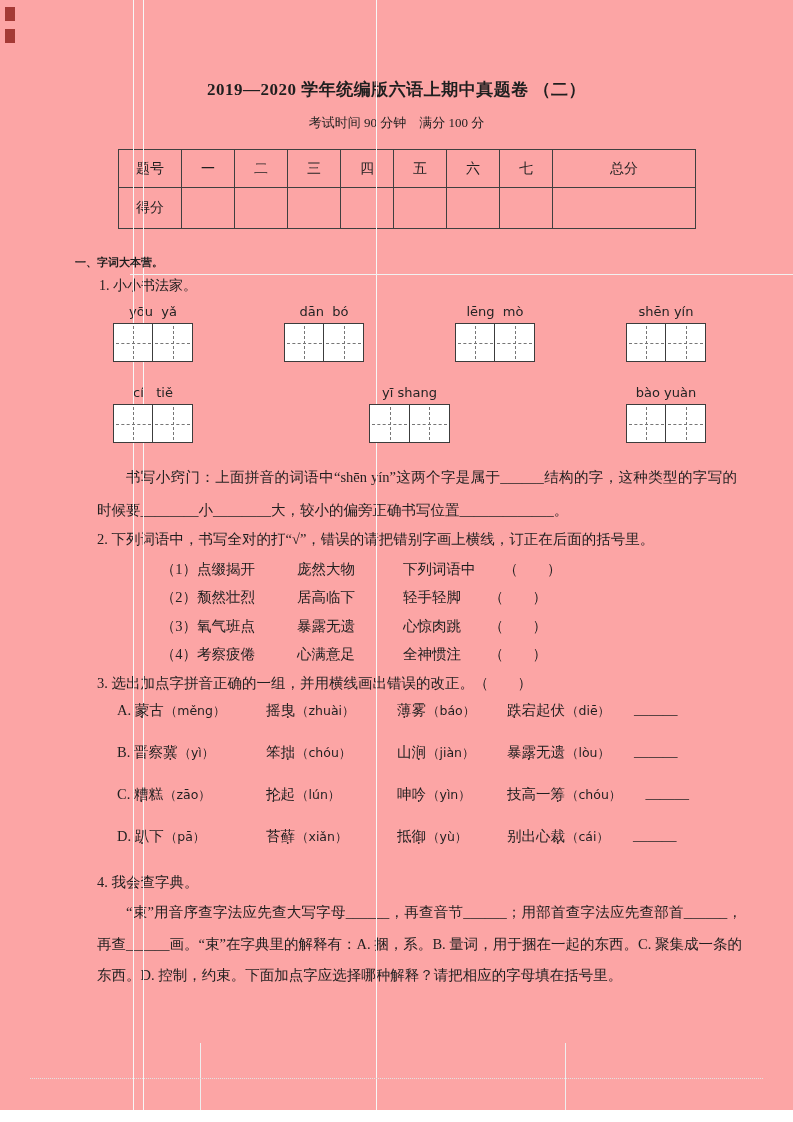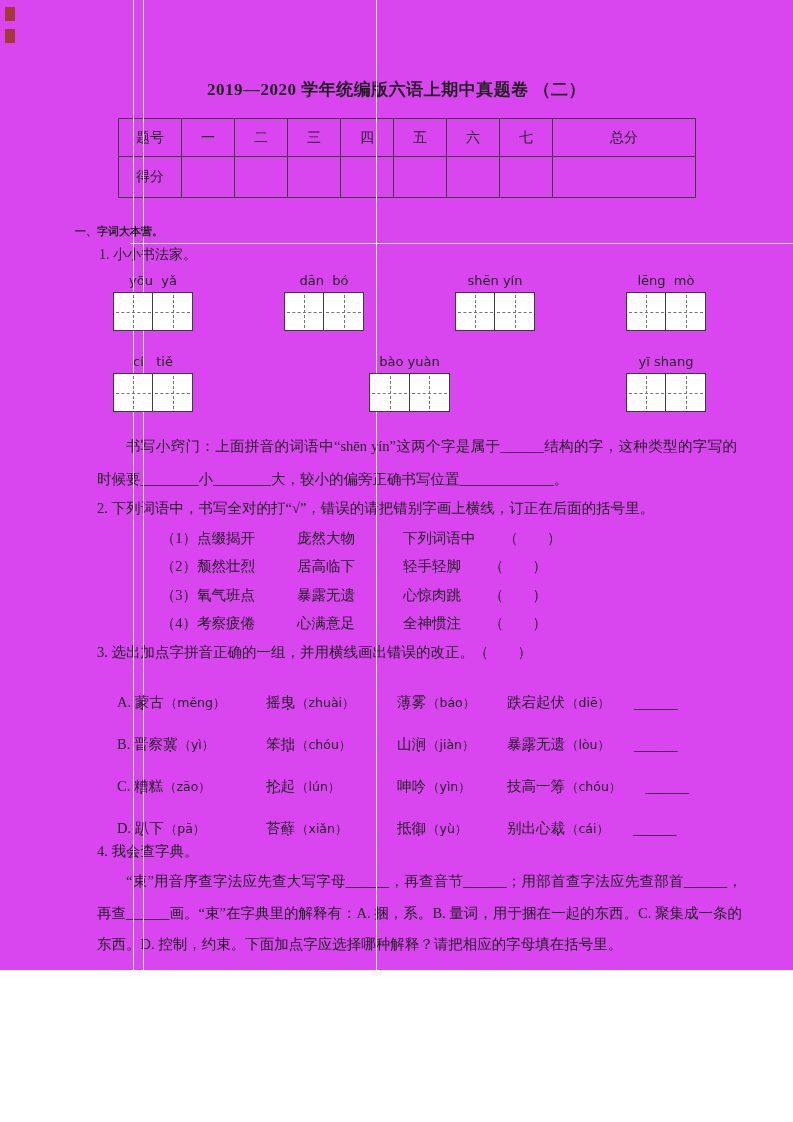--- a/index.html
+++ b/index.html
@@ -1,17 +1,17 @@
 <!DOCTYPE html>
 <html><head>
 <meta charset="utf-8">
 <style>
   html,body { margin:0; padding:0; background:#ffffff; }
   .page {
-    position:relative; width:793px; height:970px; background:#d946ef;
+    position:relative; width:793px; height:1110px; background:#fca5a5;
     font-family:"Liberation Serif","DejaVu Serif",serif; color:#1f1f1f;
     overflow:hidden;
   }
   
   .scan-vline { position:absolute; top:0; bottom:0; width:1px; background:#f7f7f7; }
   .sheet-vline { position:absolute; bottom:0; width:1px; background:#eeeeee; }
   .sheet-dotline { position:absolute; left:30px; right:30px; border-top:1px dotted #e2e2e2; }
   .corner-mark { position:absolute; left:5px; width:10px; height:14px; }
 
   .exam-title { margin:0; padding-top:78px; text-align:center; font-size:17px; font-weight:bold; letter-spacing:0.5px; }
@@ -44,21 +44,21 @@
 
   .q-label { margin-left:97px; font-size:14.5px; }
   .q2-label { margin-top:3px; }
   #q2-rows { margin-left:117px; margin-top:6px; font-size:14.5px; }
   .q2-row { display:flex; height:28.5px; align-items:center; }
   .q2-c1 { width:109px;text-align:right; } .q2-c2 { width:71px; } .q2-c3 { width:106px; }
   .q2-paren { margin-left:28px; }
 
   .q3-label { margin-top:5px; }
   #q3-options { margin-left:117px; margin-top:8px; font-size:14.5px; }
-  .q3-row { display:flex; height:42px; align-items:flex-end; }
+  .q3-row { display:flex; height:42px; align-items:flex-start; }
   .q3-c1 { width:149px; } .q3-c2 { width:131px; } .q3-c3 { width:110px; }
   .q3-pinyin { font-family:"DejaVu Sans",sans-serif; font-size:12.5px; margin-left:1px; }
   .q3-blank { margin-left:24px; letter-spacing:0; }
   .em-dot { position:relative; }
   .em-dot::after { content:"\2022"; position:absolute; left:50%; bottom:-0.58em; transform:translateX(-50%); font-size:0.5em; color:#1f1f1f; }
 
   .q4-label { margin-top:4px; }
   .q4-body { margin:5px 51px 0 97px; font-size:14.5px; line-height:31.5px; text-indent:2em; text-align:justify; }
 </style>
 </head>
@@ -67,20 +67,21 @@
 <div class="page">
 
   <div class="scan-vline" style="left:133px;"></div>
   <div class="scan-vline" style="left:143px;"></div>
   <div class="scan-vline" style="left:376px;"></div>
 
   <div class="corner-mark" style="top: 7px; background: rgb(164, 58, 53);"></div>
   <div class="corner-mark" style="top: 29px; background: rgb(164, 58, 53);"></div>
 
   <h1 class="exam-title">2019—2020 学年统编版六语上期中真题卷 （二）</h1>
+  <div class="exam-info">考试时间 90 分钟　满分 100 分</div>
 
   <table class="score">
     <tbody>
         <tr>
           <td class="col-first">题号</td>
           <td class="col-mid">一</td>
           <td class="col-mid">二</td>
           <td class="col-mid">三</td>
           <td class="col-mid">四</td>
           <td class="col-mid">五</td>
@@ -118,51 +119,51 @@
         </div>
       </div>
       <div class="pgroup">
         <div class="plabel">dān  bó</div>
         <div class="pgrid">
           <div class="pcell"></div>
           <div class="pcell"></div>
         </div>
       </div>
       <div class="pgroup">
+        <div class="plabel">lēng  mò</div>
+        <div class="pgrid">
+          <div class="pcell"></div>
+          <div class="pcell"></div>
+        </div>
+      </div>
+      <div class="pgroup">
         <div class="plabel">shēn yín</div>
         <div class="pgrid">
           <div class="pcell"></div>
           <div class="pcell"></div>
         </div>
       </div>
-      <div class="pgroup">
-        <div class="plabel">lēng  mò</div>
-        <div class="pgrid">
-          <div class="pcell"></div>
-          <div class="pcell"></div>
-        </div>
-      </div>
     </div>
   <div class="pinyin-row second" id="pinyin-row-2">
       <div class="pgroup">
         <div class="plabel">cí   tiě</div>
         <div class="pgrid">
           <div class="pcell"></div>
           <div class="pcell"></div>
         </div>
       </div>
       <div class="pgroup">
+        <div class="plabel">yī shang</div>
+        <div class="pgrid">
+          <div class="pcell"></div>
+          <div class="pcell"></div>
+        </div>
+      </div>
+      <div class="pgroup">
         <div class="plabel">bào yuàn</div>
-        <div class="pgrid">
-          <div class="pcell"></div>
-          <div class="pcell"></div>
-        </div>
-      </div>
-      <div class="pgroup">
-        <div class="plabel">yī shang</div>
         <div class="pgrid">
           <div class="pcell"></div>
           <div class="pcell"></div>
         </div>
       </div>
     </div>
 
   <p class="tip">书写小窍门：上面拼音的词语中“shēn yín”这两个字是属于______结构的字，这种类型的字写的时候要________小________大，较小的偏旁正确书写位置_____________。</p>
 
   <div class="q-label q2-label">2. 下列词语中，书写全对的打“√”，错误的请把错别字画上横线，订正在后面的括号里。</div>

